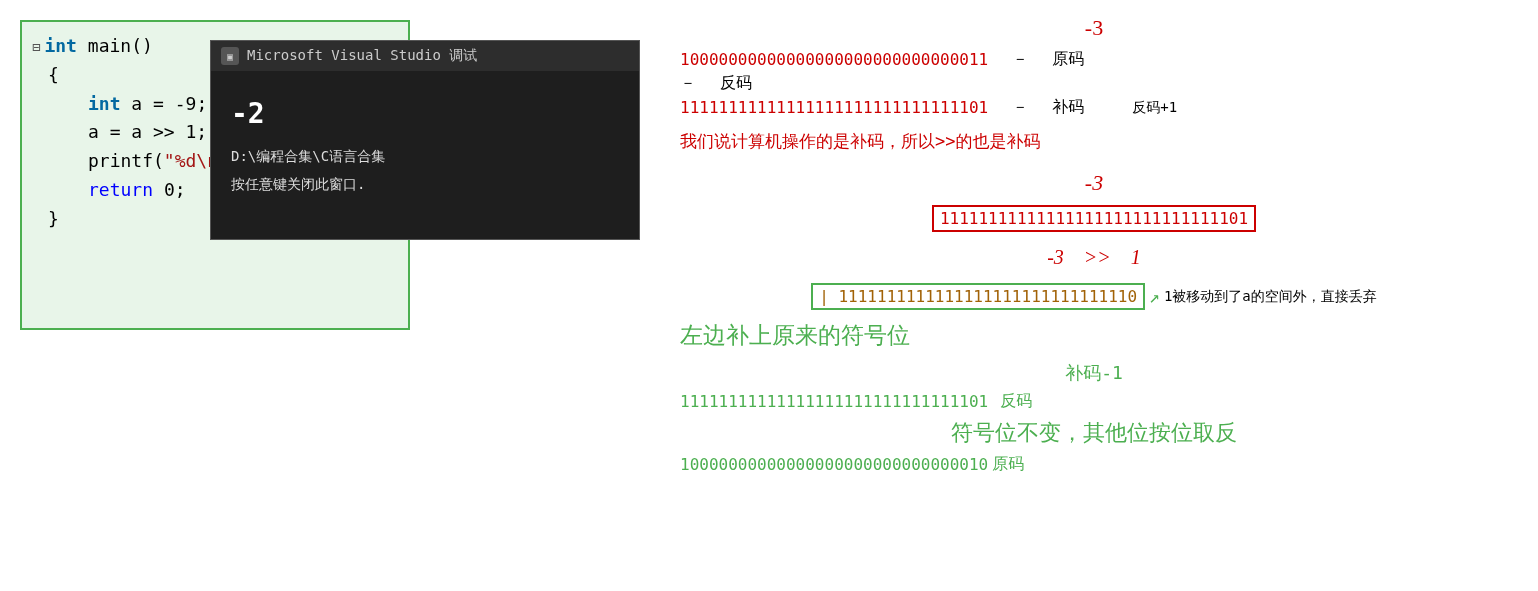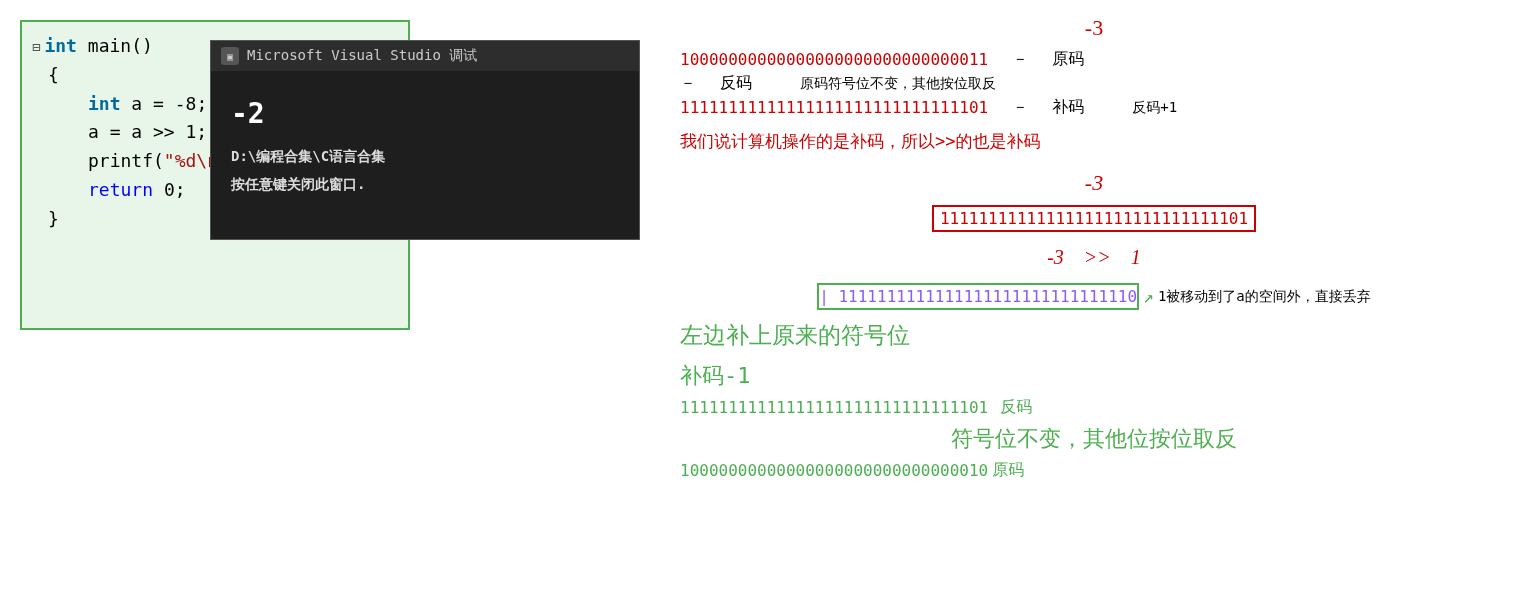--- a/index.html
+++ b/index.html
@@ -100,21 +100,20 @@
     }
 
     .debug-value {
       font-size: 28px;
       font-weight: bold;
     }
 
     .debug-path {
       font-size: 14px;
       color: #ddd;
-      font-weight: bold;
     }
 
     
     .right-panel {
       flex: 1;
       padding: 15px 30px;
       position: relative;
     }
 
     .title-neg3 {
@@ -183,35 +182,36 @@
       margin: 8px 0;
       font-size: 20px;
       font-style: italic;
       font-family: 'Times New Roman', serif;
       color: #cc0000;
     }
 
     .shift-binary-boxed {
       border: 2px solid #4caf50;
       display: inline-block;
-      padding: 2px 0;
-      font-family: monospace;
-      font-size: 16px;
-      color: #8b5cf6;
+      padding: 2px 6px;
+      font-family: monospace;
+      font-size: 16px;
+      color: #a16207;
     }
 
     .left-fill-note {
       color: #4caf50;
       font-size: 23px;
       margin: 10px 0;
     }
 
     .buma-minus1 {
       color: #4caf50;
-      font-size: 22px;
+      font-size: 18px;
+      text-align: center;
       margin: 6px 0;
     }
 
     .fanma-row {
       display: flex;
       align-items: center;
       gap: 12px;
       margin: 3px 0;
     }
 
@@ -266,21 +266,21 @@
       <span class="collapse-icon">⊟</span>
       <span class="kw-int">int</span>&nbsp;<span class="fn-name">main()</span>
     </div>
     <div class="code-line">
       <span class="indent2"></span>
       <span>{</span>
     </div>
     <div class="code-line">
       <span class="dotted-line"></span>
       <span class="indent"></span>
-      <span class="kw-int">int</span>&nbsp;<span>a = -8;</span>
+      <span class="kw-int">int</span>&nbsp;<span>a = -9;</span>
     </div>
     <div class="code-line">
       <span class="dotted-line"></span>
       <span class="indent"></span>
       <span>a = a &gt;&gt; 1;</span>
     </div>
     <div class="code-line">
       <span class="dotted-line"></span>
       <span class="indent"></span>
       <span>printf(<span class="str-lit">"%d\n"</span>, a);</span>
@@ -313,21 +313,20 @@
   <div class="title-neg3">-3</div>
 
   <div class="binary-row">
     <span class="binary-val">10000000000000000000000000000011</span>
     <span class="dash">－</span>
     <span class="label-yuanma">原码</span>
   </div>
   <div class="binary-row">
     <span class="dash">－</span>
     <span class="label-fanma">反码</span>
-    <span class="note-text">　原码符号位不变，其他按位取反</span>
   </div>
   <div class="binary-row">
     <span class="binary-val">11111111111111111111111111111101</span>
     <span class="dash">－</span>
     <span class="label-buma">补码</span>
     <span class="note-text">　反码+1</span>
   </div>
 
   <div class="explanation-text">我们说计算机操作的是补码，所以&gt;&gt;的也是补码</div>
 

